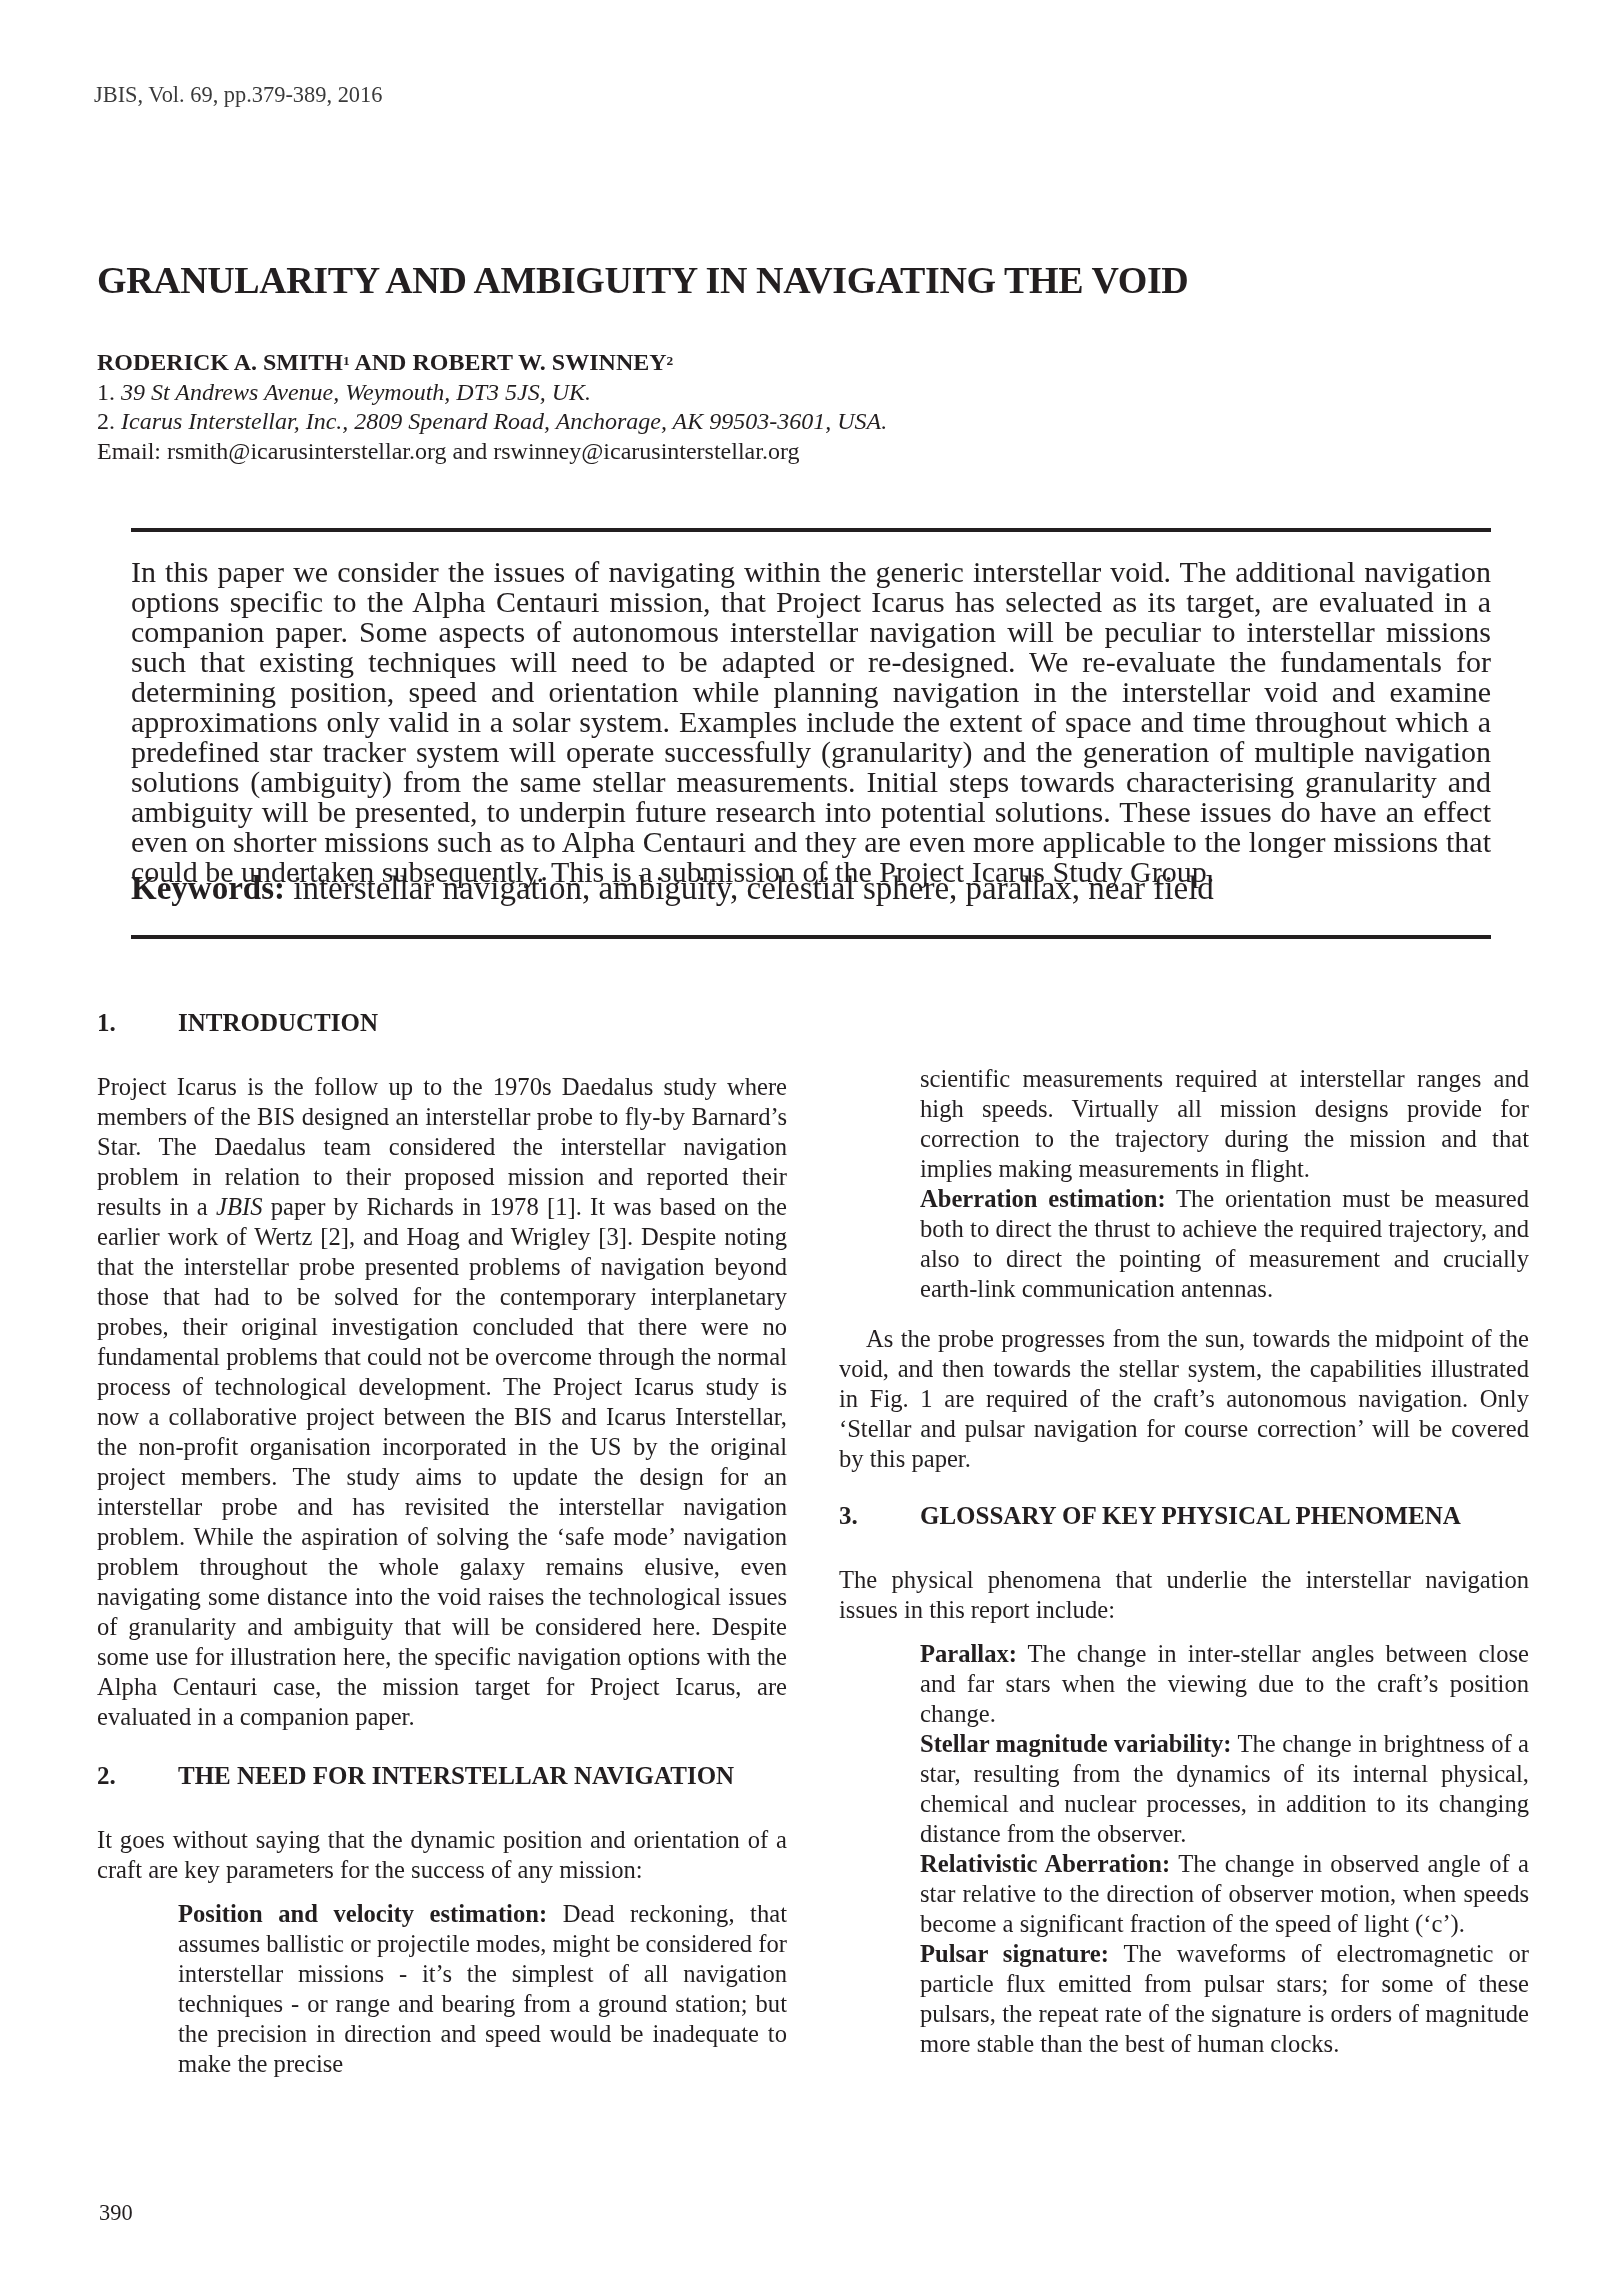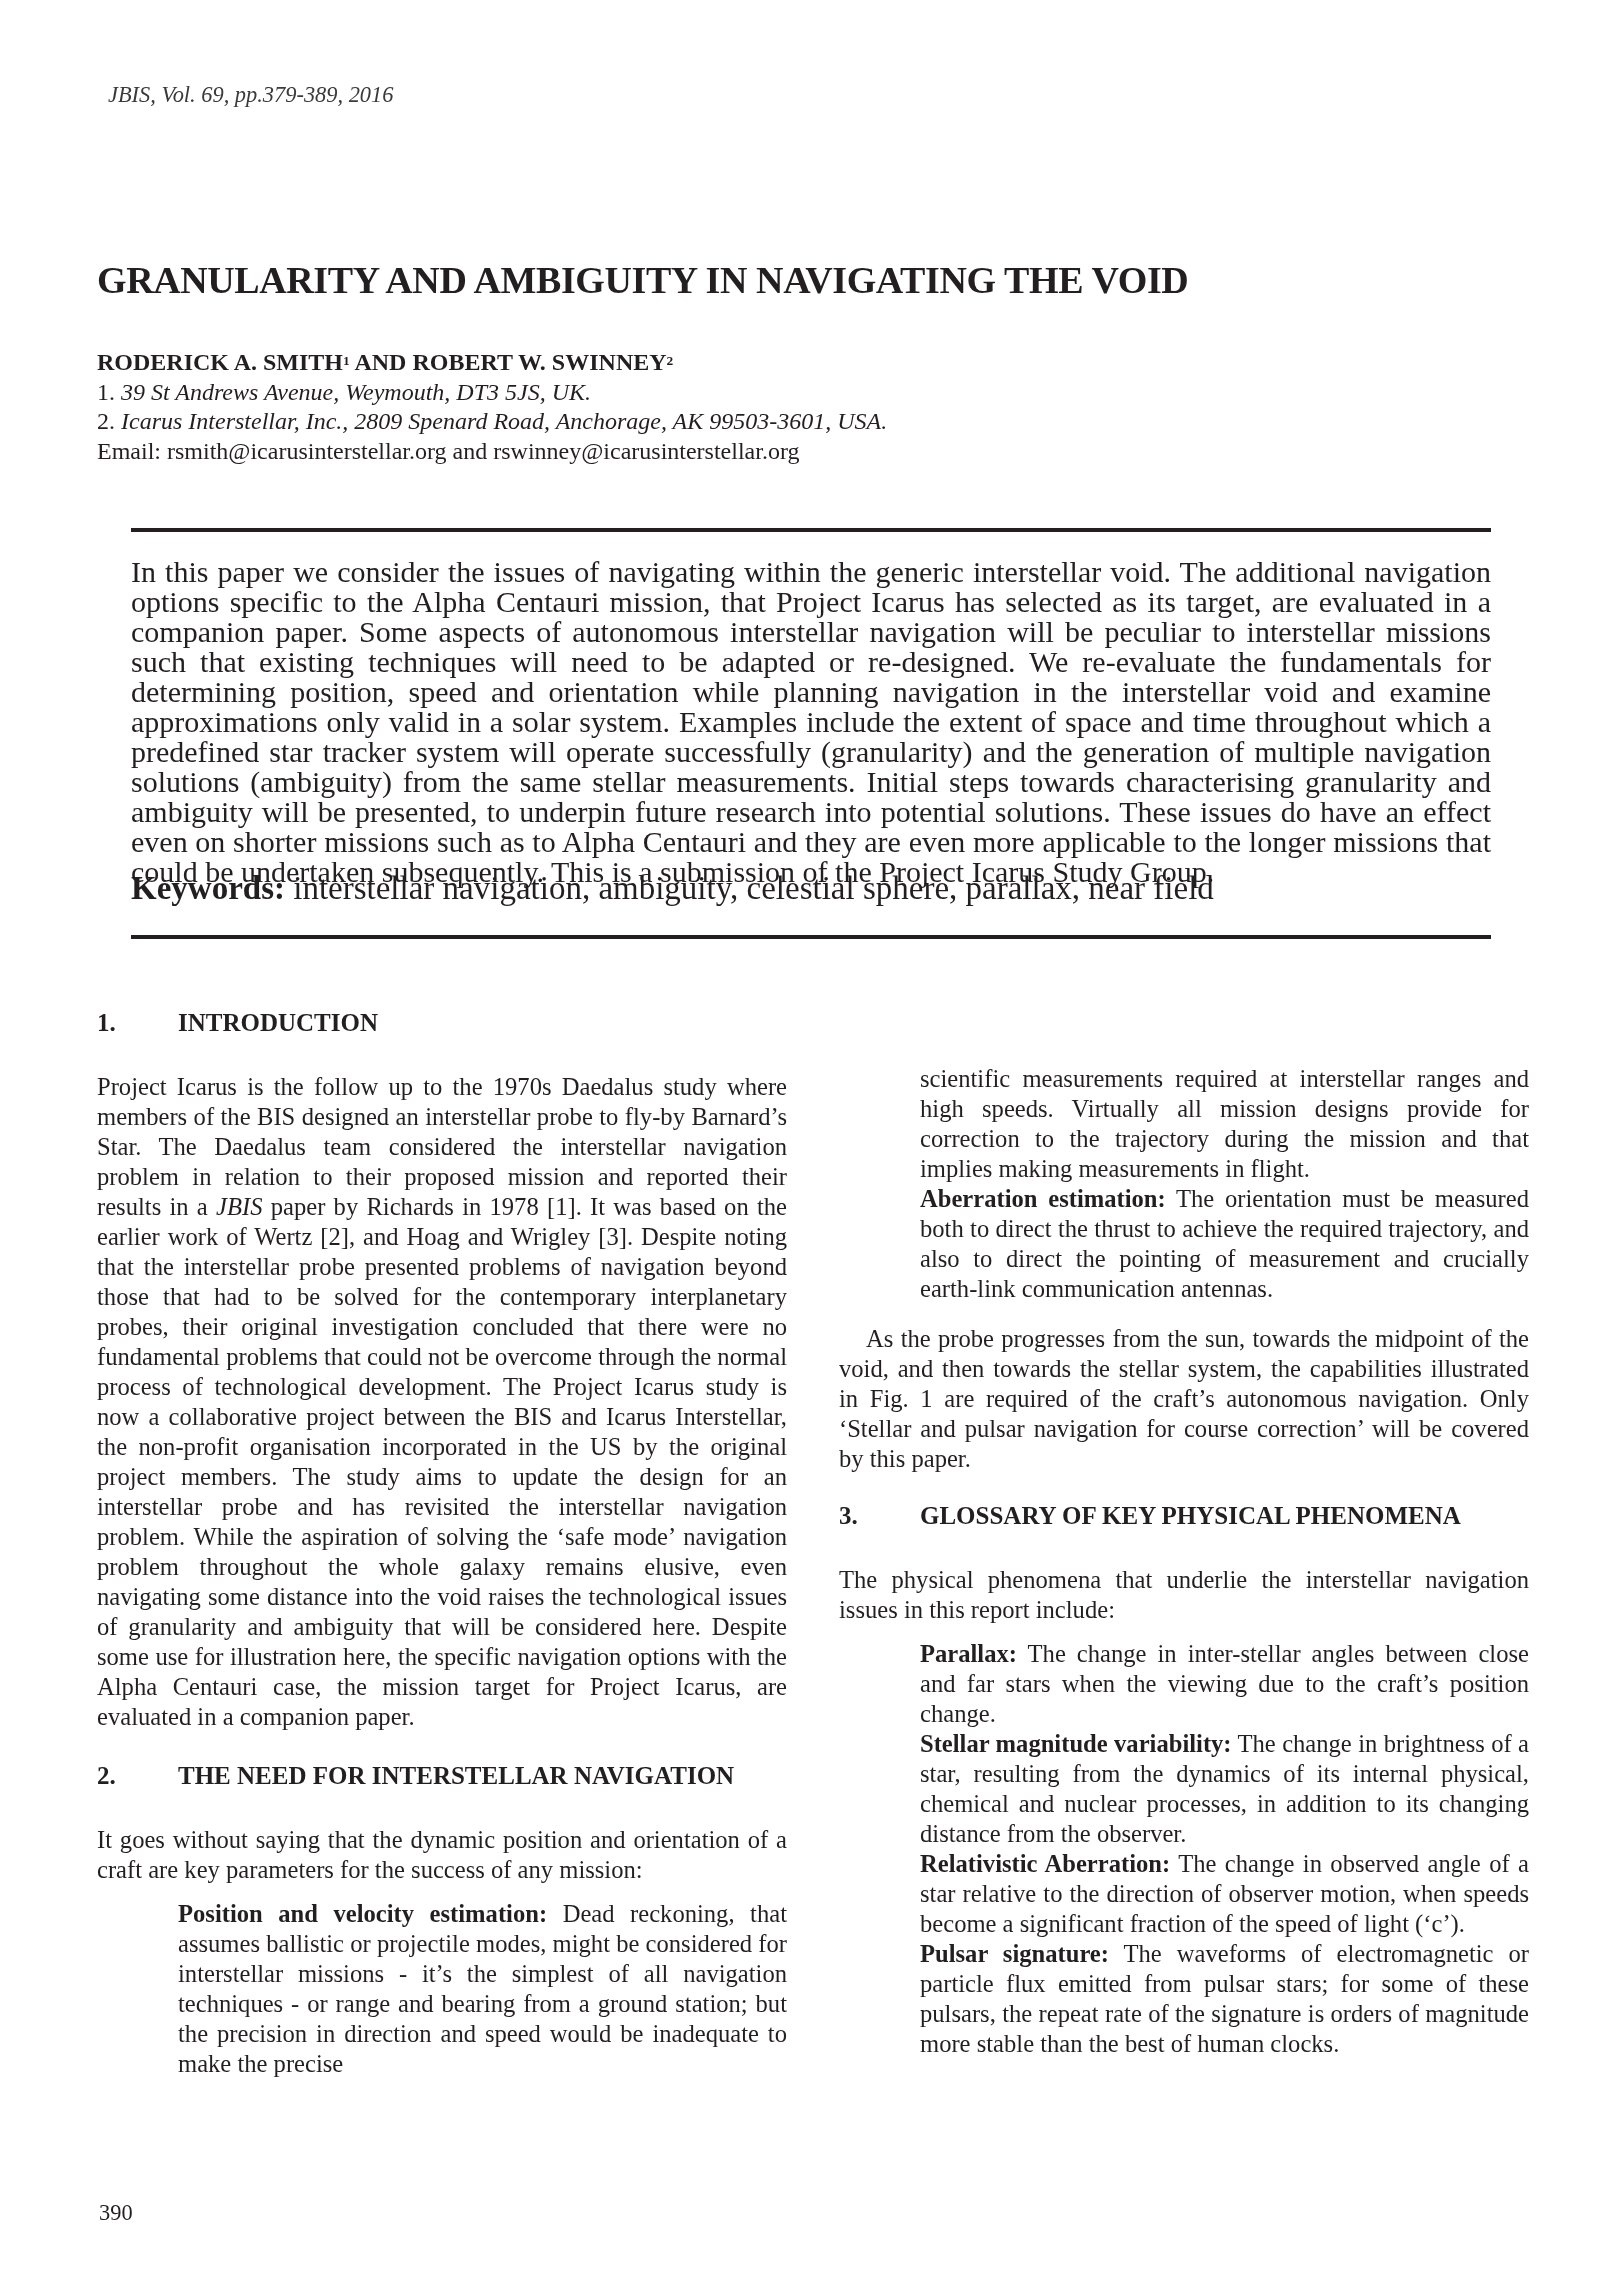--- a/index.html
+++ b/index.html
@@ -1,19 +1,19 @@
 <!DOCTYPE html>
 <html style="font-size:14.3px"><head>
 <meta charset="utf-8">
 <style>
   html, body { margin:0; padding:0; background:#ffffff; }
   body { width:1621px; height:2293px; position:relative; overflow:hidden;
          font-family:"Liberation Serif","DejaVu Serif",serif; color:#231f20; }
   .abs { position:absolute; }
-  .running-head { left:108px; top:82px; font-size:22.4px; font-style:italic; color:#3a3a3a; }
+  .running-head { left:94px; top:82px; font-size:22.4px; color:#3a3a3a; }
   .title { left:97px; top:258px; font-size:38px; font-weight:bold; letter-spacing:-0.4px; white-space:nowrap; }
   .authors { left:97px; top:348px; font-size:24px; line-height:29.6px; }
   .authors .names { font-weight:bold; }
   .authors sup { font-size:13.4px; vertical-align:top; position:relative; top:-1.8px; }
   .authors .aff { font-style:italic; }
   .authors .num { font-style:normal; }
   .authors .email-label { font-weight:normal; }
   .rule { left:131px; width:1360px; height:3.6px; background:#231f20; }
   .rule.top { top:528px; }
   .rule.bottom { top:935px; }

